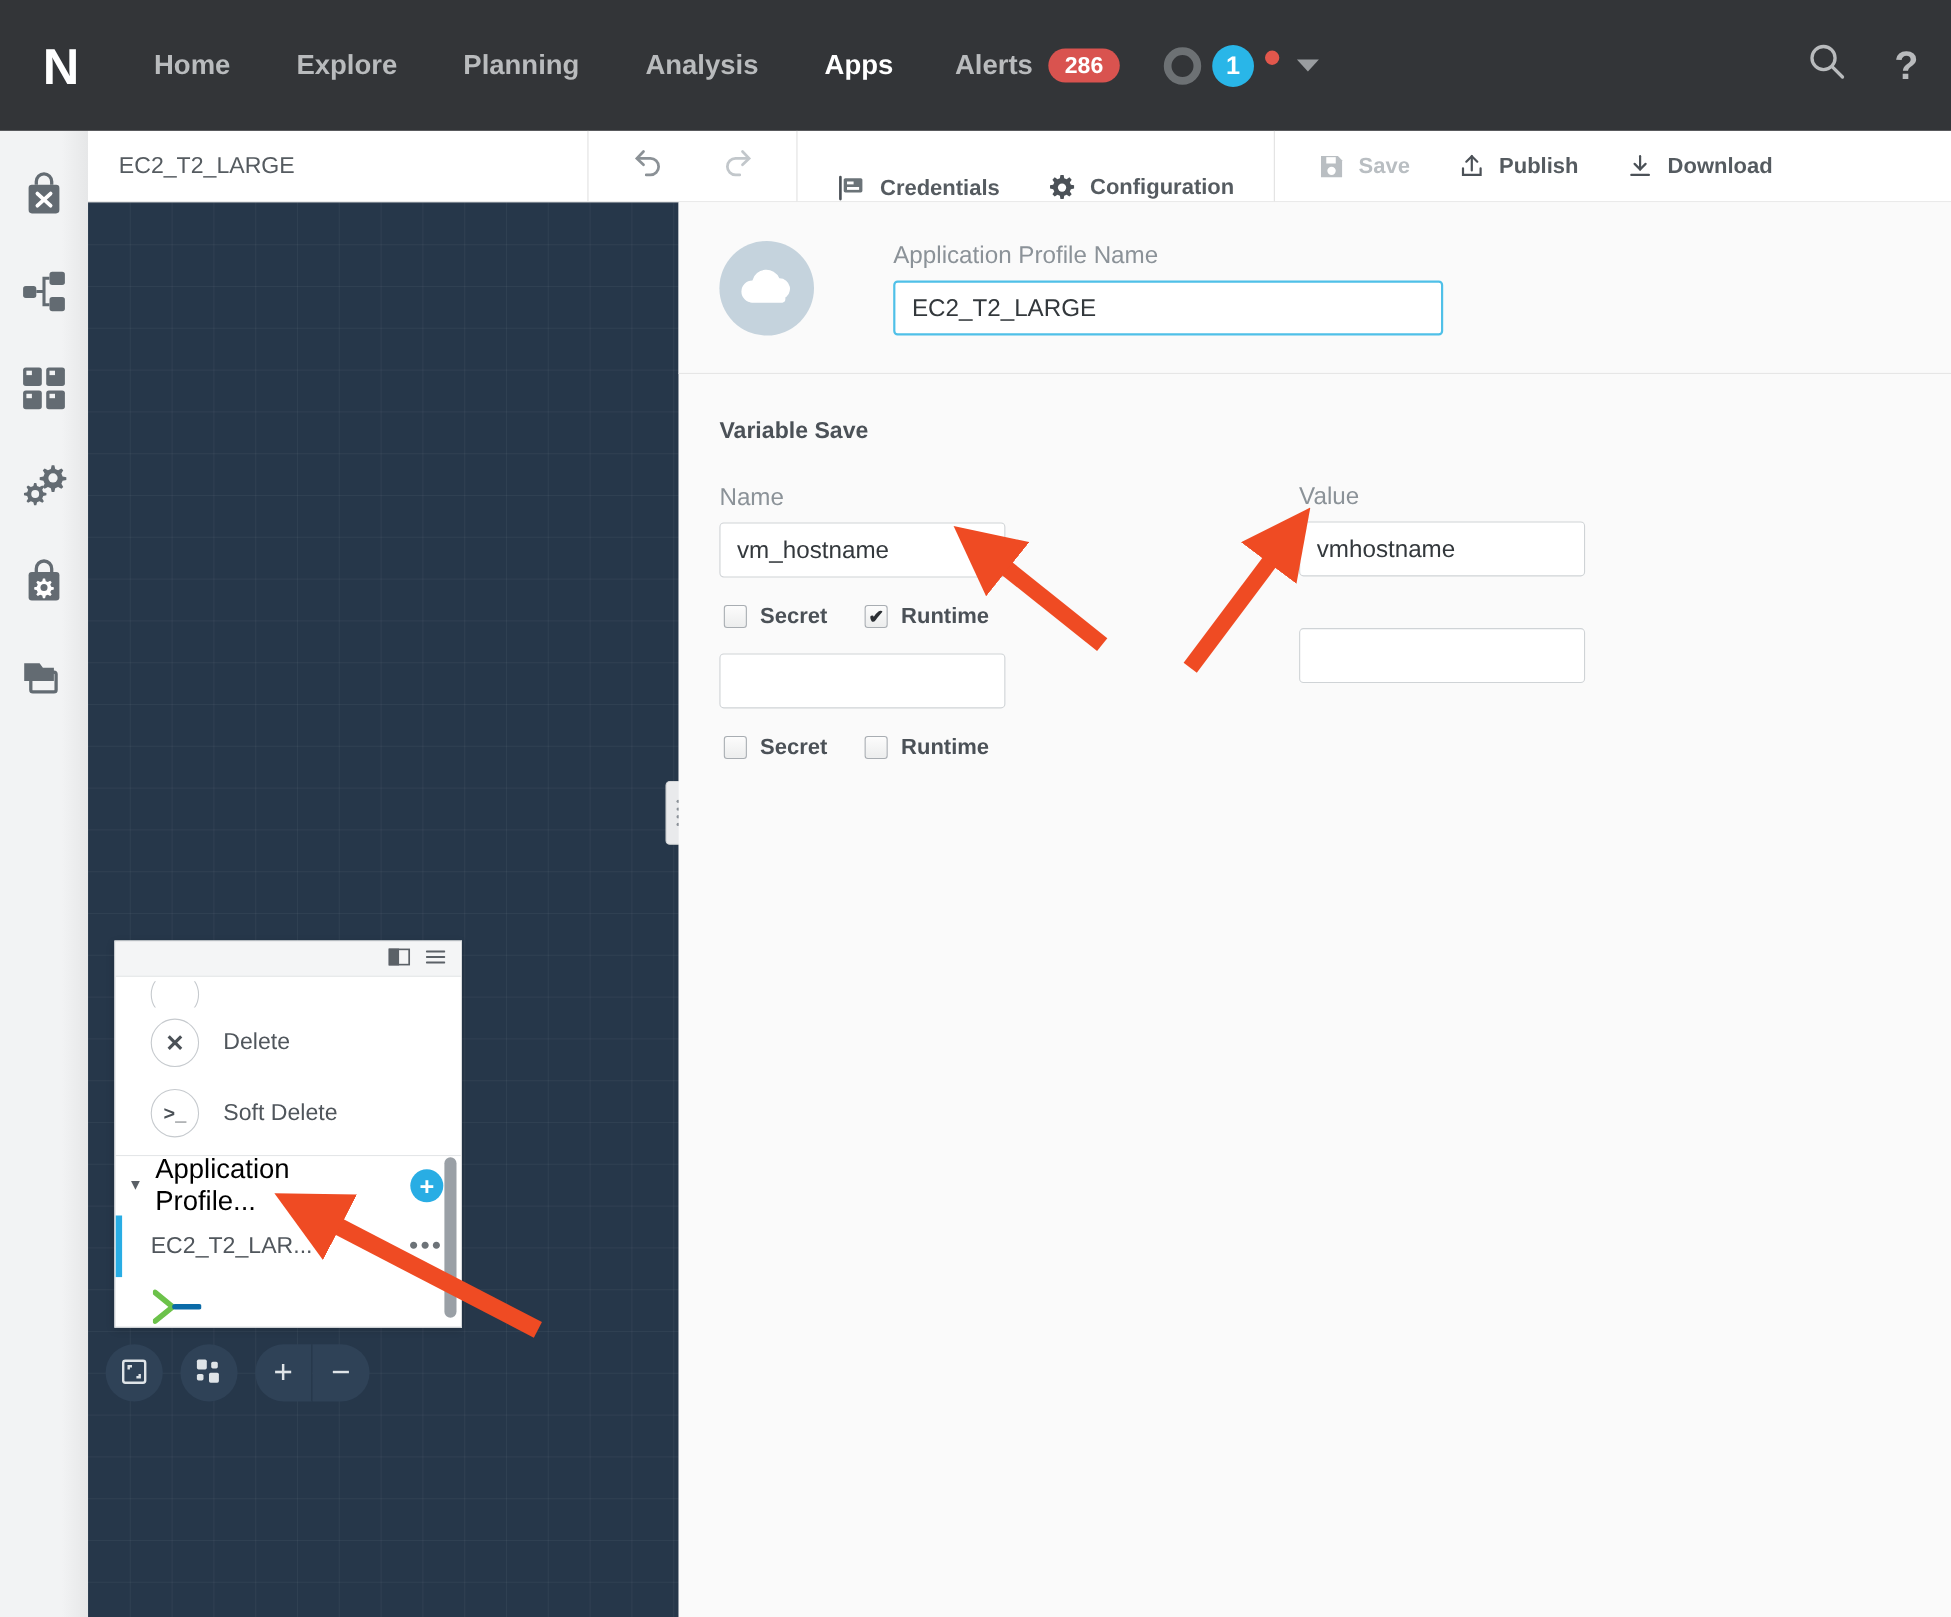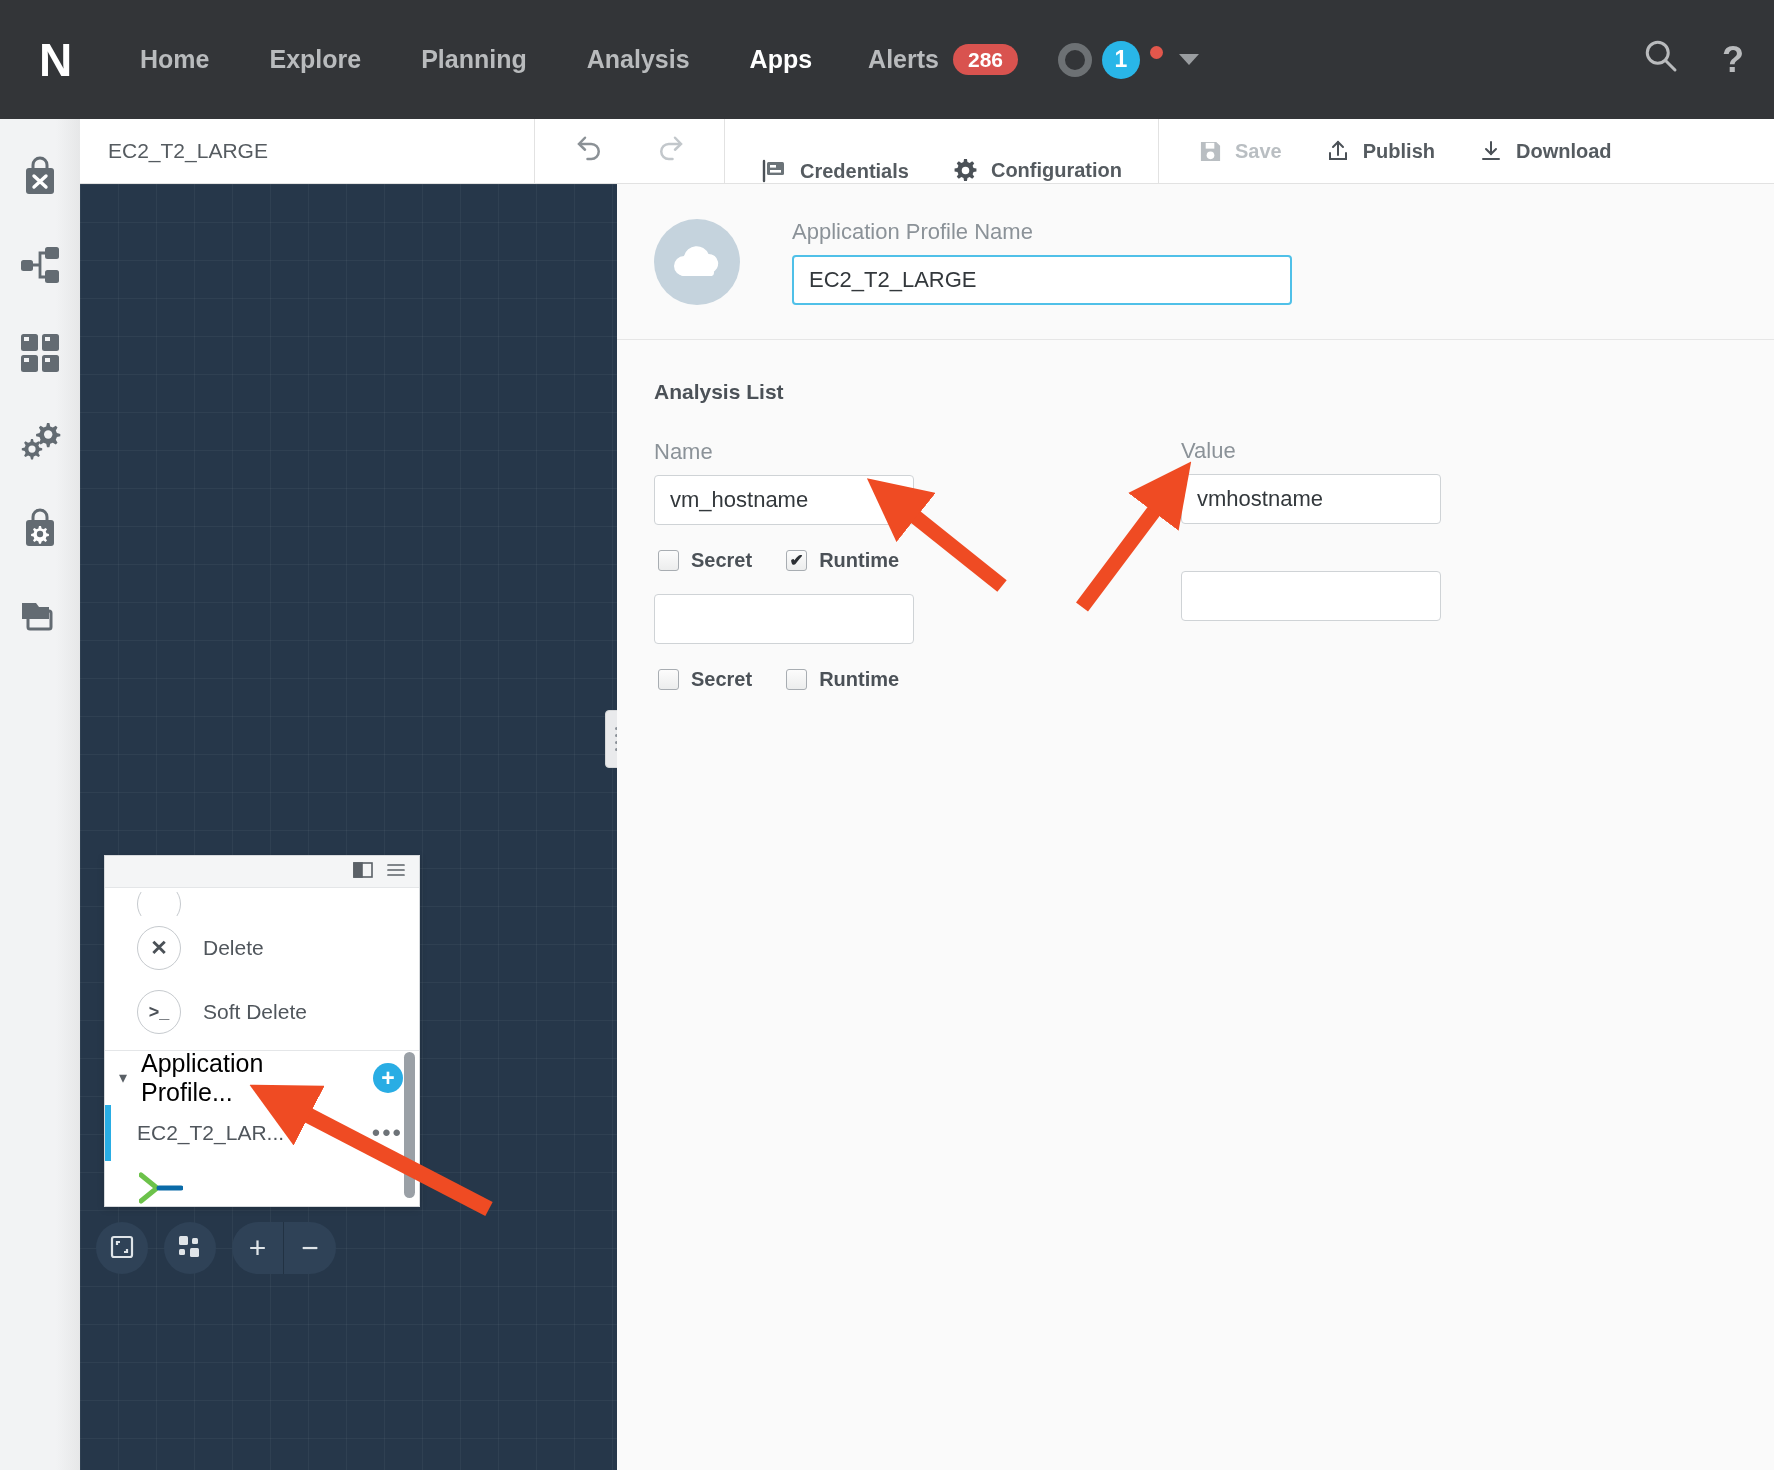--- a/index.html
+++ b/index.html
@@ -108,21 +108,21 @@
     background:#fafafa;
   }
   .profile-head {
     height:156px; border-bottom:1px solid #e6e6e6; display:flex; align-items:center;
     padding-left:37px; background:#fafafa;
   }
   .cloud-avatar {
     width:86px; height:86px; border-radius:50%; background:#c5d3dd;
     display:flex; align-items:center; justify-content:center; flex:none;
   }
-  .profile-fields { margin-left:52px; }
+  .profile-fields { margin-left:72px; }
   .field-label { color:#8b9298; font-size:22px; margin-bottom:10px; }
   .txt-input {
     height:50px; border:1px solid #cfd3d6; border-radius:4px; background:#fff;
     font-size:22px; color:#33383c; padding:0 15px; outline:none;
     font-family:"Liberation Sans", sans-serif;
   }
   .txt-input.focused { border:2px solid #4fc0e8; }
   #profileNameInput { width:500px; }
 
   .varsection { padding:40px 0 0 37px; }
@@ -403,21 +403,21 @@
           </svg>
         </span>
       </div>
       <div class="profile-fields">
         <div class="field-label">Application Profile Name</div>
         <input id="profileNameInput" class="txt-input focused" type="text" value="EC2_T2_LARGE" style="">
       </div>
     </div>
 
     <div class="varsection">
-      <div class="varlist-title">Analysis List</div>
+      <div class="varlist-title">Variable Save</div>
 
       <div class="var-cols" style="height:330px;">
 
         <div class="col-name">
           <div class="field-label">Name</div>
 
           <div>
             <input class="txt-input var-input" type="text" value="vm_hostname" style="">
             <div class="chk-row">
               <span class="chk"></span>

